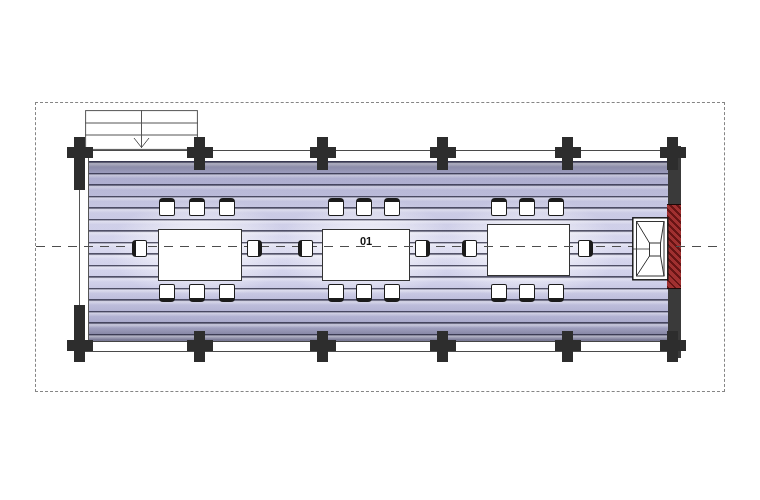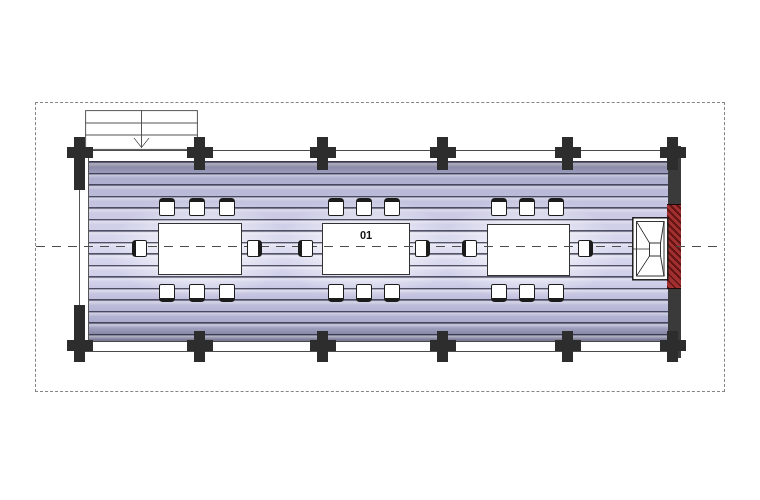--- a/index.html
+++ b/index.html
@@ -34,21 +34,21 @@
   .colh,.colv{position:absolute;background:#2d2d2d;z-index:3;}
   .colh{width:26px;height:11px;}
   .colv{width:11px;}
 
   
   .chimney{left:667px;top:204px;width:14px;height:85px;z-index:3;
     background:repeating-linear-gradient(45deg,#671414 0 2px,#a03030 2px 5px);
     border-top:1px solid #1c0808;border-bottom:1px solid #1c0808;box-sizing:border-box;}
 
   
-  .table{position:absolute;top:223px;height:52px;background:#fff;border:1.2px solid #333;
+  .table{position:absolute;top:229px;height:52px;background:#fff;border:1.2px solid #333;
          box-sizing:border-box;z-index:4;}
   .t1{left:158px;width:84px;}
   .t2{left:322px;width:88px;}
   .t3{left:487px;top:224px;width:83px;}
   .room-label{position:absolute;top:5px;left:0;width:100%;text-align:center;
               font-size:11px;font-weight:bold;color:#111;}
 
   
   .centerline{left:36px;top:246px;width:688px;height:1.2px;z-index:5;
     background:repeating-linear-gradient(90deg,#4d4d4d 0 9px,transparent 9px 16px);}

